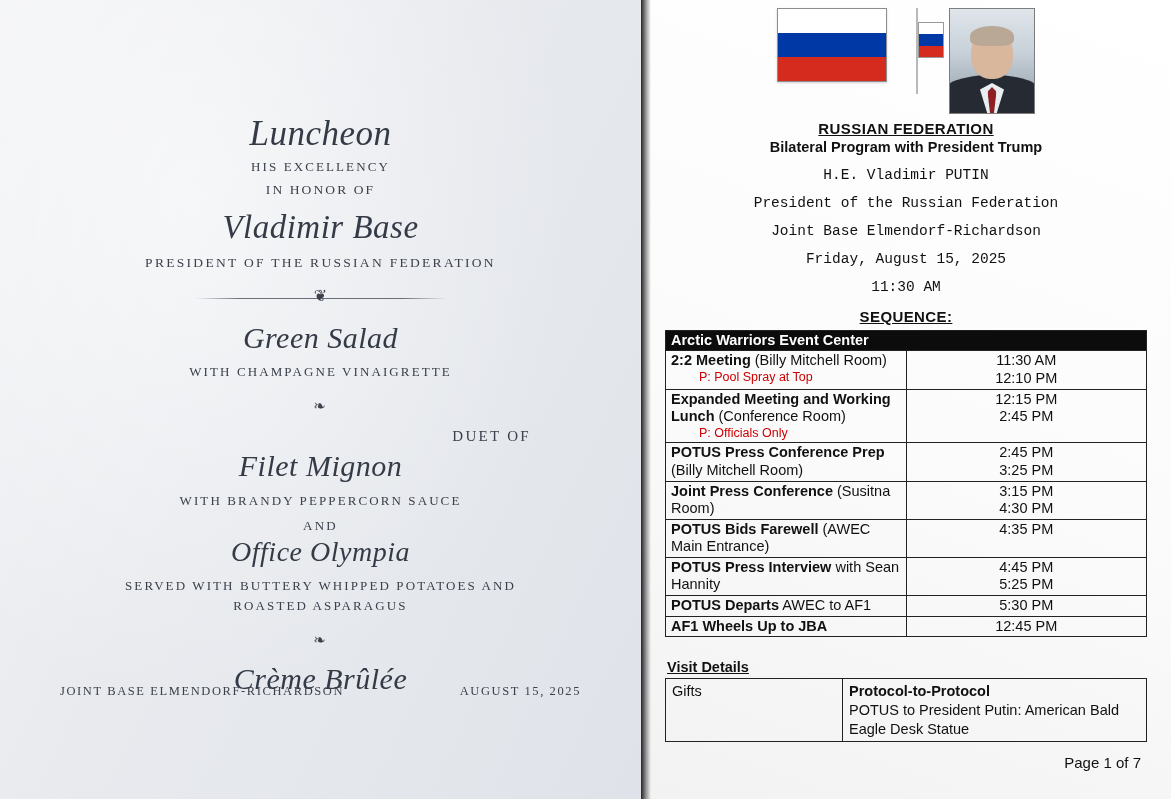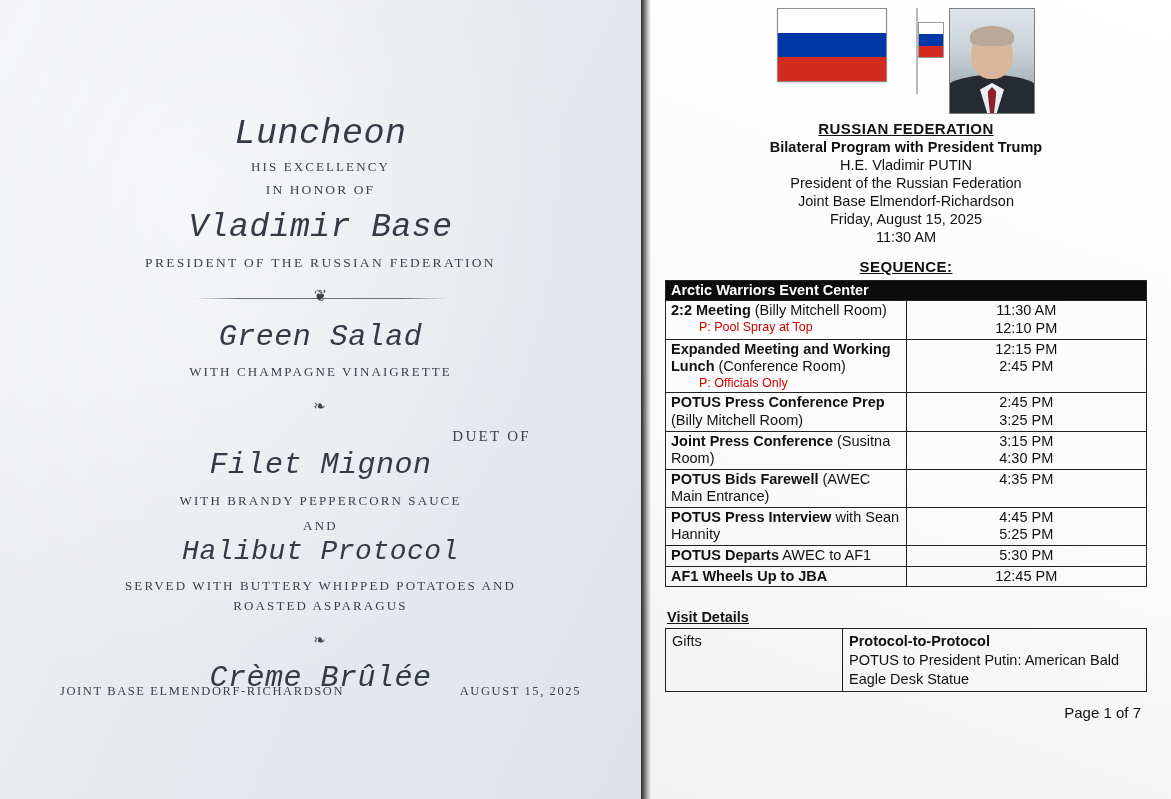--- a/index.html
+++ b/index.html
@@ -37,21 +37,21 @@
     pointer-events: none;
   }
   .menu-inner {
     position: relative;
     z-index: 2;
     padding: 116px 110px 0 110px;
     text-align: center;
     color: #2f3540;
   }
   .script {
-    font-family: Liberation Mono, monospace;
+    font-family: Liberation Serif, serif;
     font-style: italic;
     font-weight: 400;
     letter-spacing: 0.5px;
     color: #343b47;
   }
   .menu-title {
     font-size: 35px;
     line-height: 1.05;
   }
   .caps {
@@ -250,21 +250,22 @@
     text-decoration: underline;
     letter-spacing: 0.4px;
   }
   .prog-head .t2 {
     font-weight: bold;
     font-size: 14.5px;
     margin-top: 2px;
   }
   .prog-head .t3 {
     font-size: 14.5px;
-    margin-top: 2px;
+    margin-top: 12px;
+    font-family: Liberation Mono, monospace;
   }
   .sequence-label {
     text-align: center;
     font-weight: bold;
     font-size: 15px;
     text-decoration: underline;
     margin: 13px 0 5px 0;
     letter-spacing: 0.4px;
   }
   table.seq {
@@ -361,21 +362,21 @@
 
       <div class="script course-name" style="margin-top:16px">Green Salad</div>
       <div class="caps course-sub">WITH CHAMPAGNE VINAIGRETTE</div>
 
       <div class="flourish">❧</div>
 
       <div class="caps duet">DUET OF</div>
       <div class="script course-name">Filet Mignon</div>
       <div class="caps course-sub">WITH BRANDY PEPPERCORN SAUCE</div>
       <div class="caps and-line">AND</div>
-      <div class="script course-name small">Halibut Protocol</div>
+      <div class="script course-name small">Office Olympia</div>
       <div class="caps course-sub">SERVED WITH BUTTERY WHIPPED POTATOES AND ROASTED ASPARAGUS</div>
 
       <div class="flourish">❧</div>
 
       <div class="script course-name">Crème Brûlée</div>
     </div>
 
     <div class="menu-footer">
       <div>JOINT BASE ELMENDORF-RICHARDSON</div>
       <div>AUGUST 15, 2025</div>

